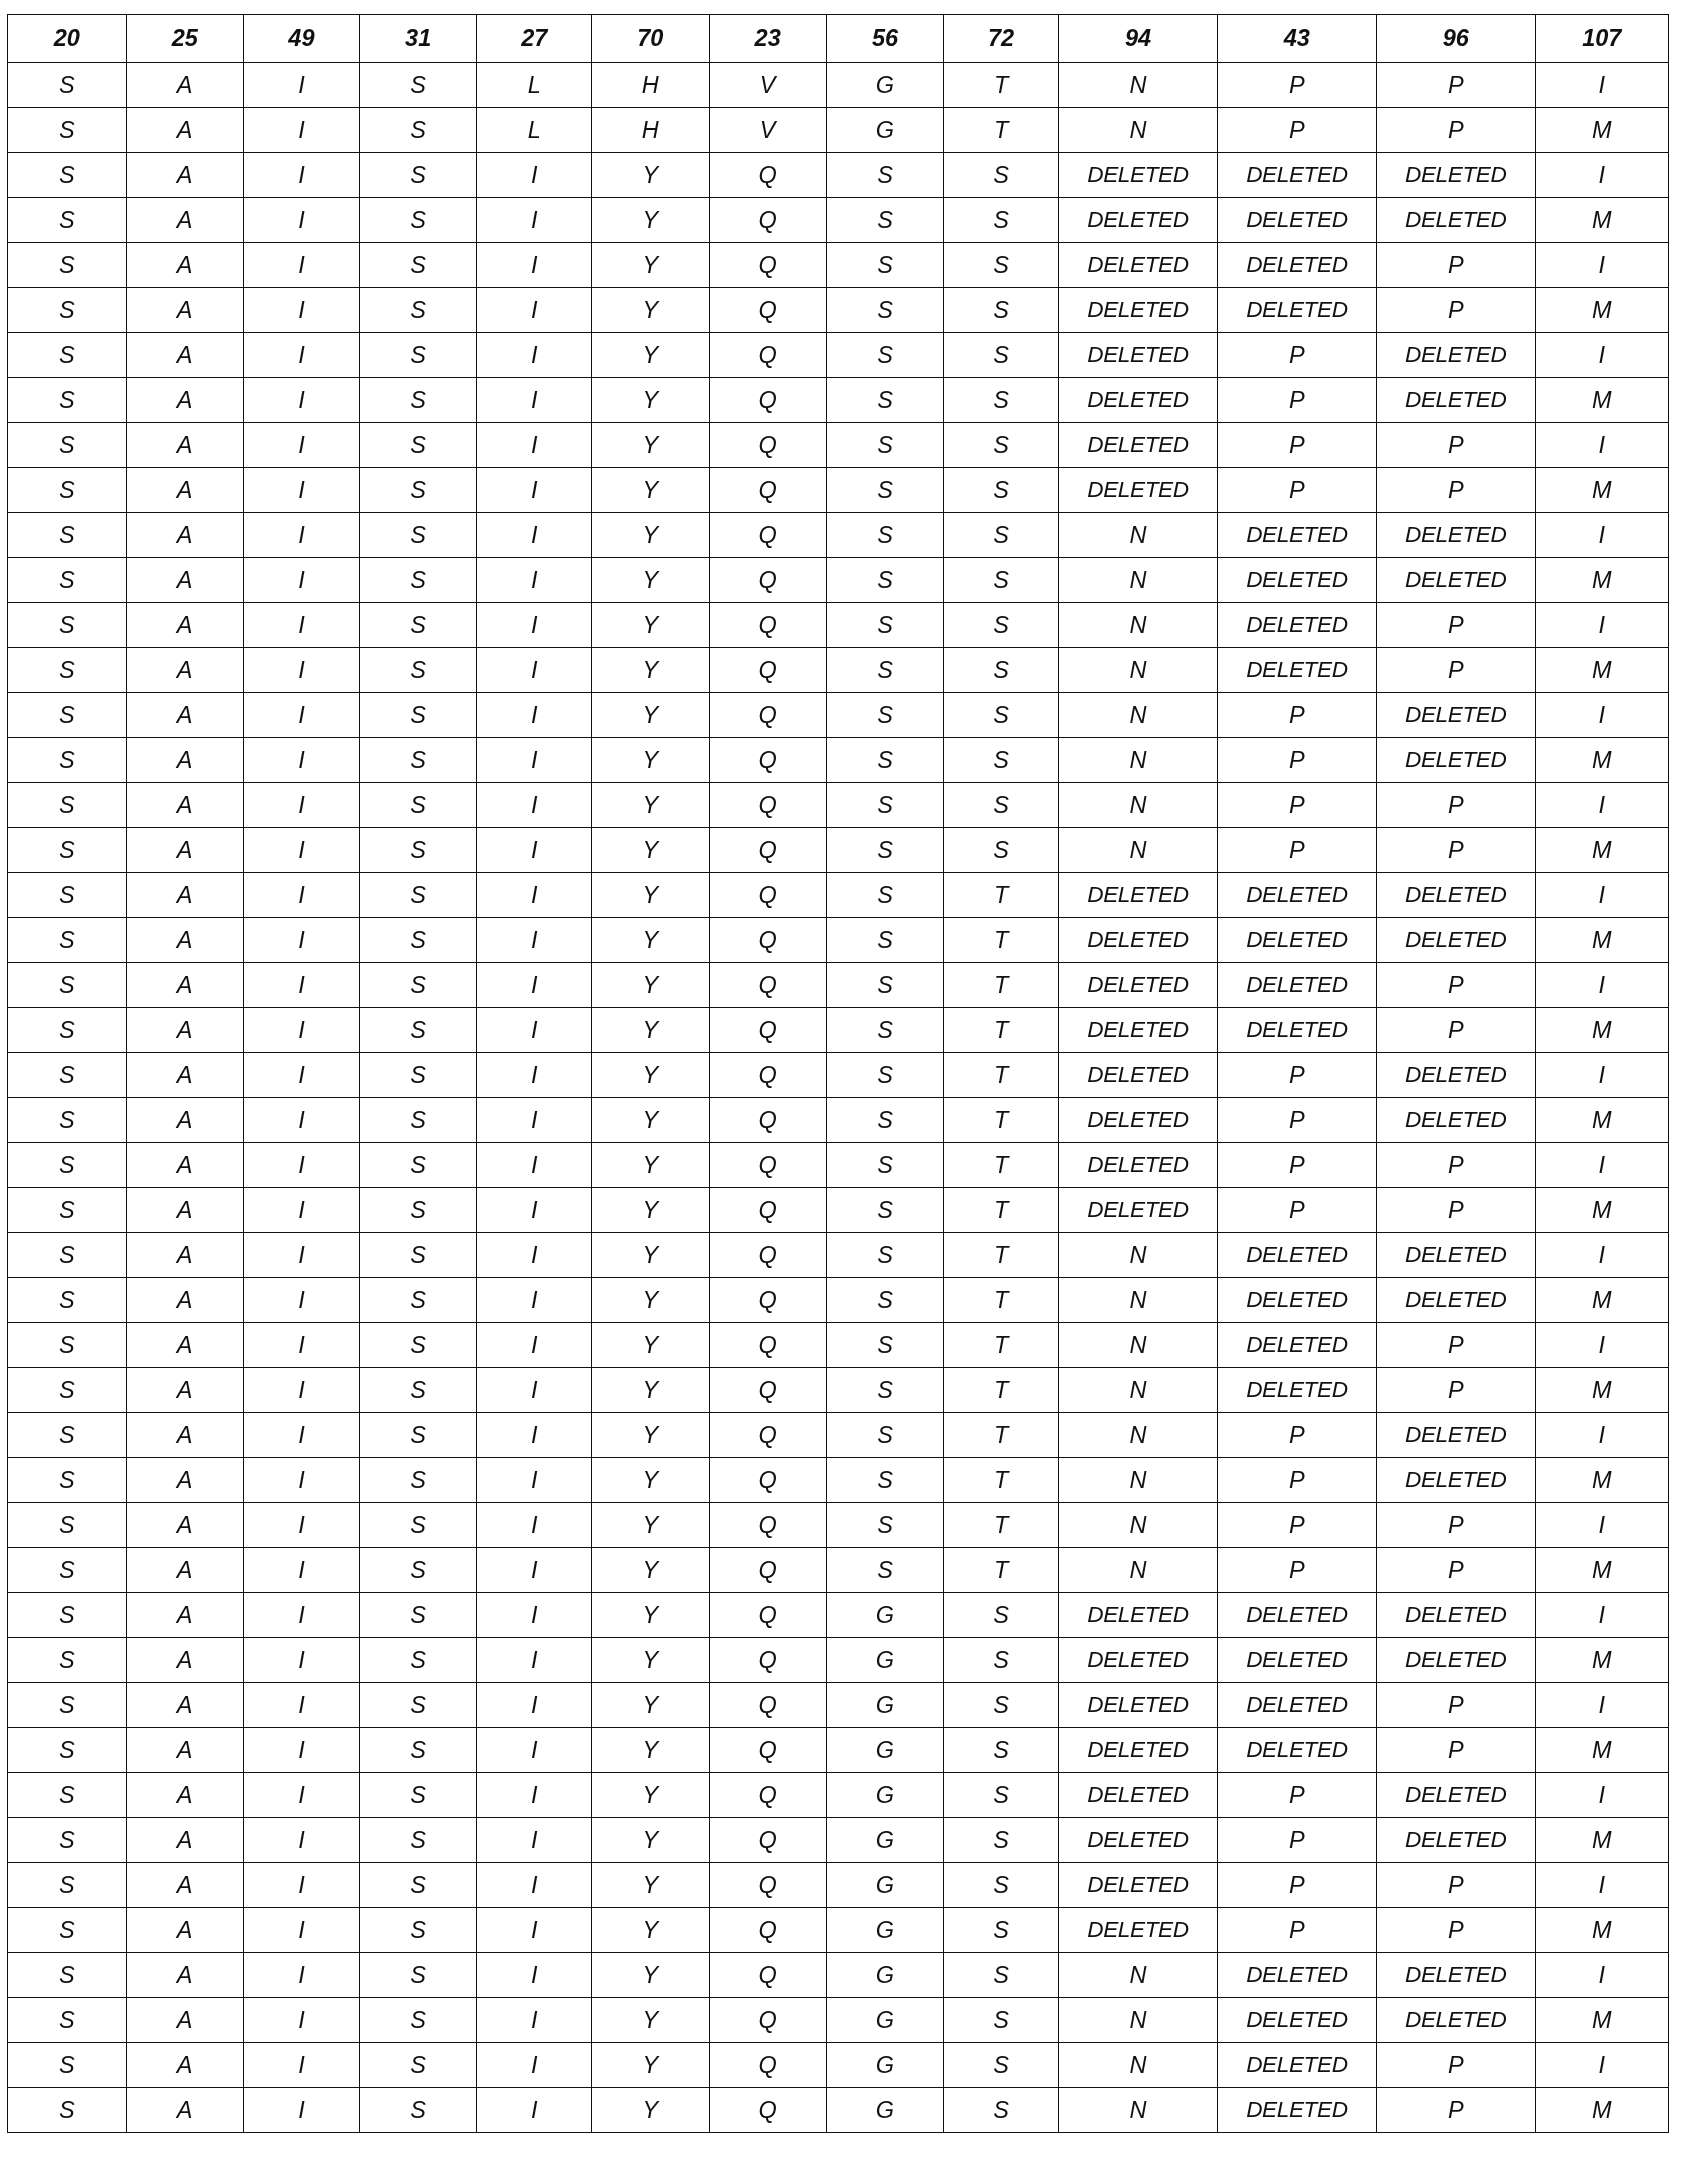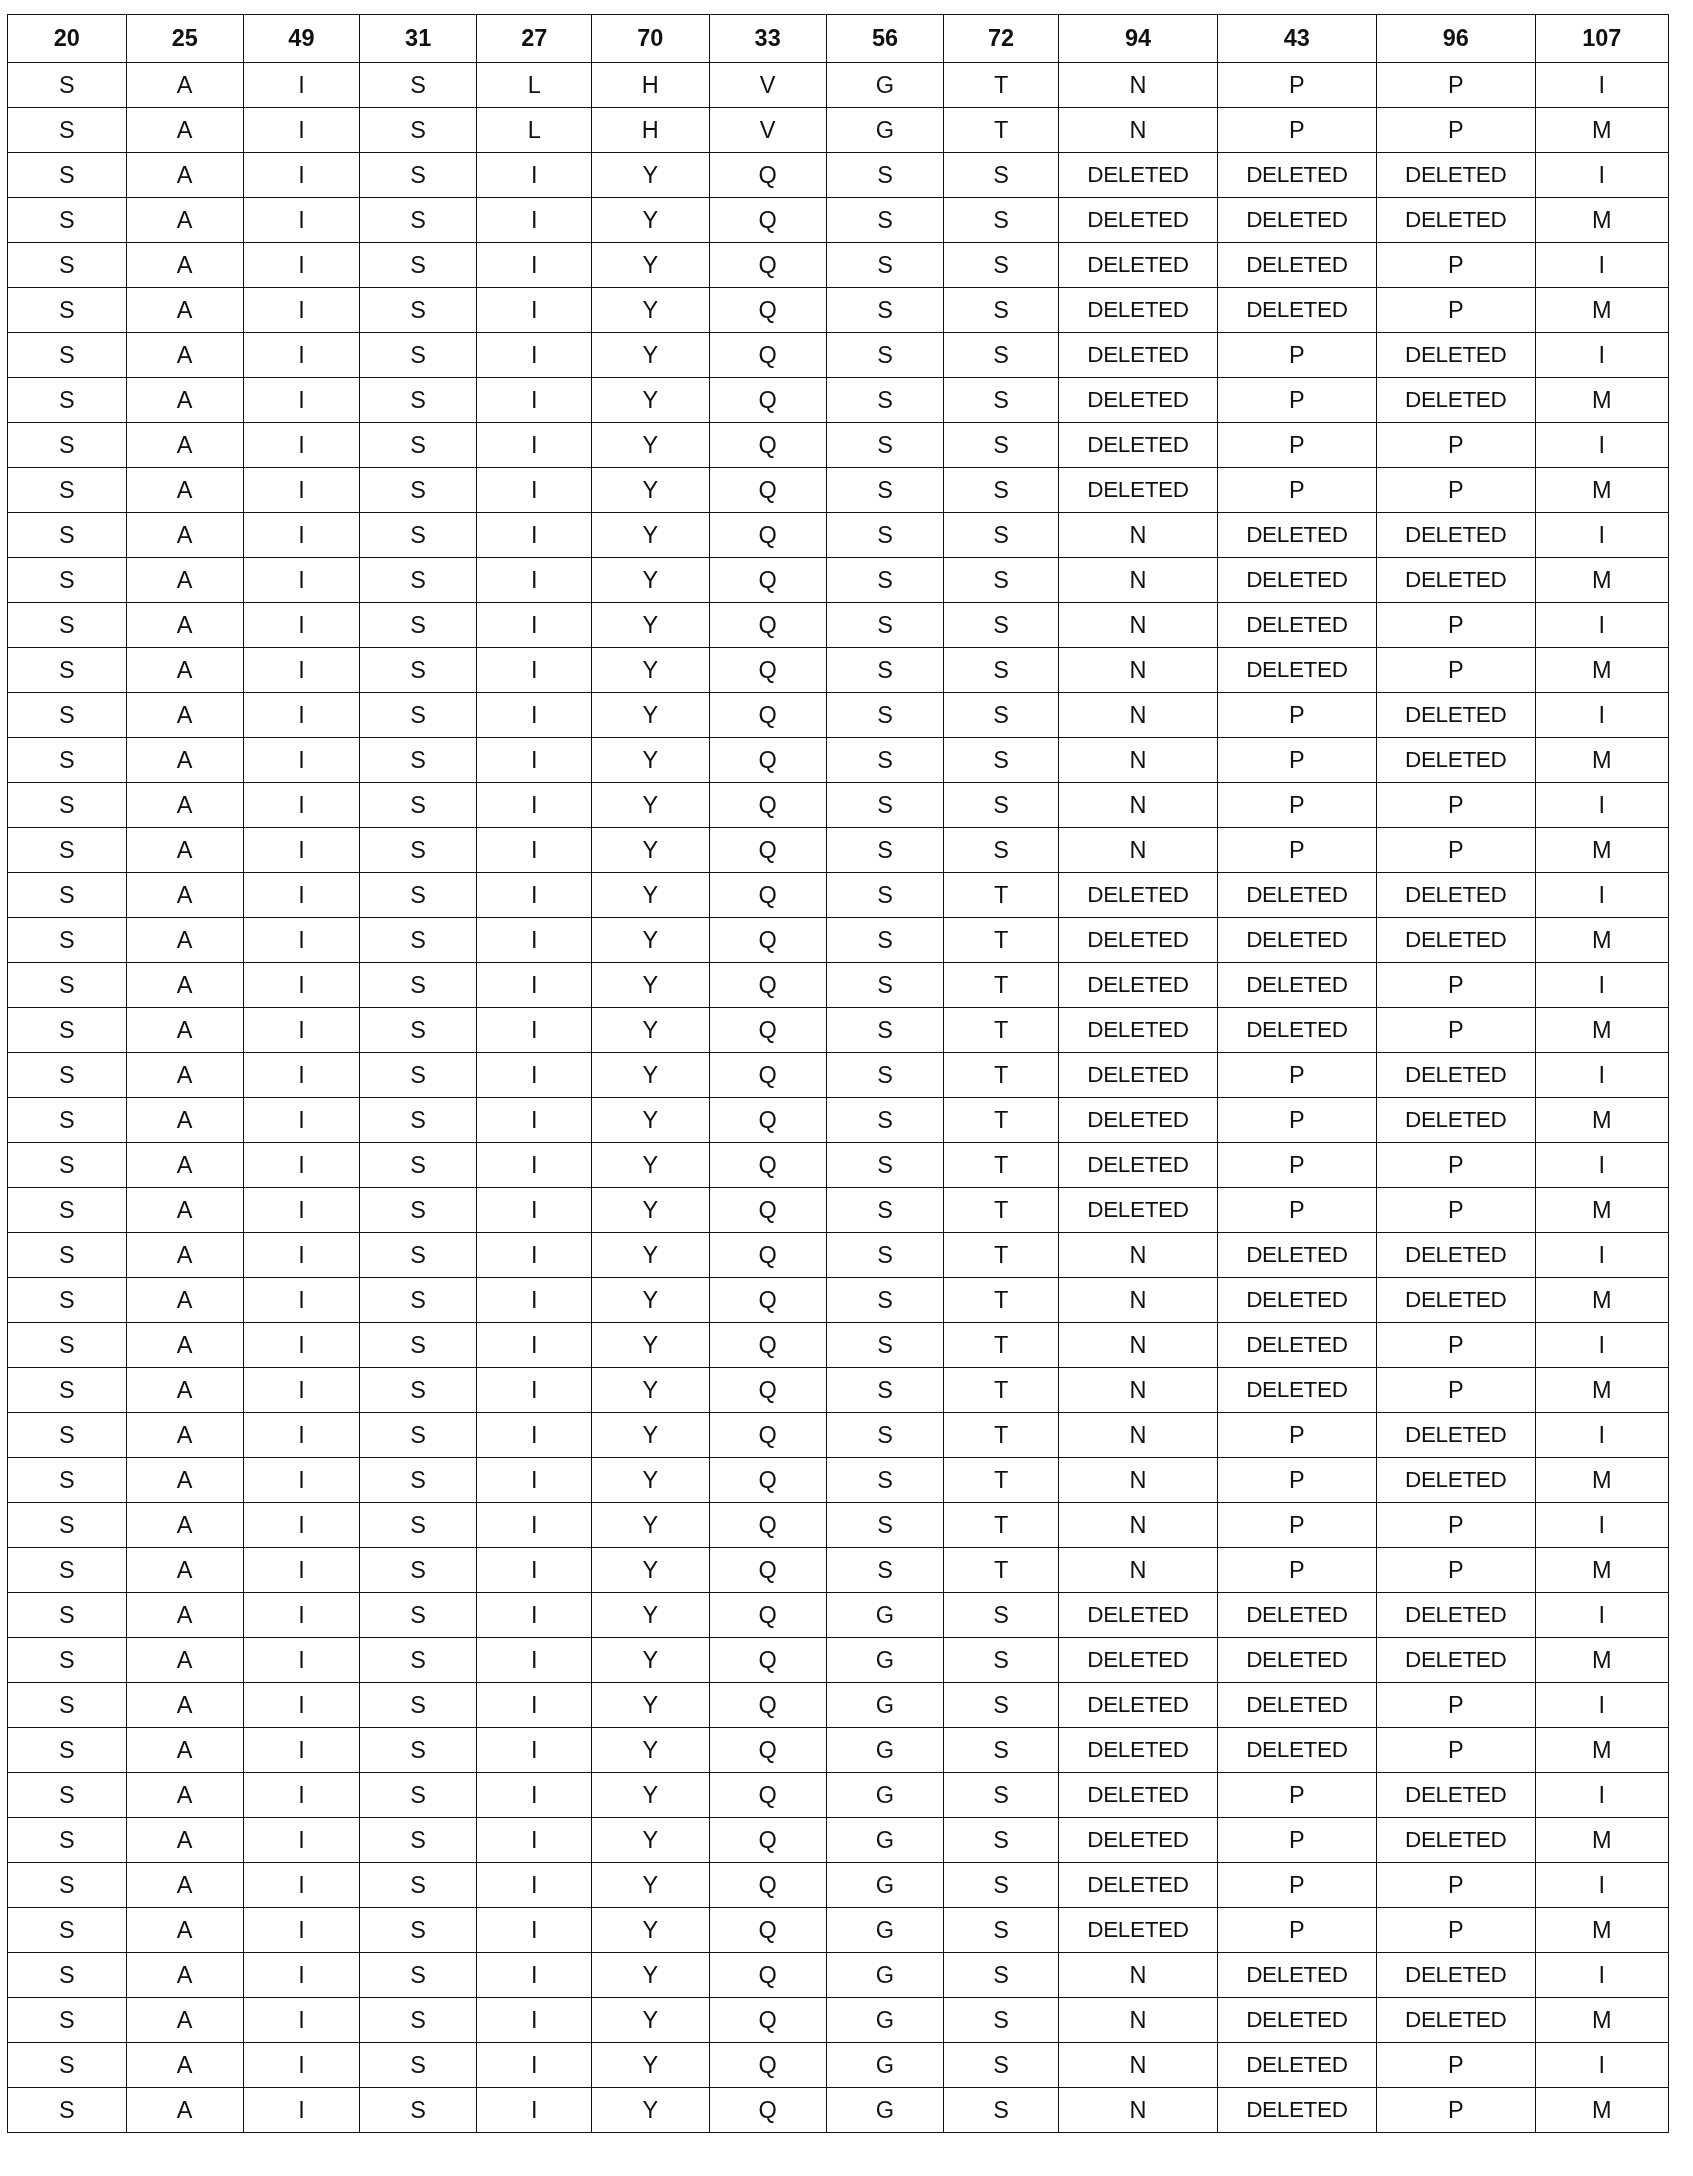--- a/index.html
+++ b/index.html
@@ -1,17 +1,17 @@
 <!DOCTYPE html>
 <html style="font-size:14px"><head>
 <meta charset="utf-8">
 <style>
   html, body { margin: 0; padding: 0; background: #ffffff; }
   body { width: 1694px; height: 2176px; position: relative; font-family: "Liberation Sans", sans-serif; color: #111; }
-  .wrap { position: absolute; left: 7px; top: 14px; width: 1662px; }
+  .wrap { position: absolute; left: 7px; top: 14px; width: 1662px; font-style: italic; }
   table { border-collapse: collapse; width: 100%; table-layout: fixed; }
   th, td { border: 1.7px solid #111; text-align: center; padding: 0; overflow: hidden; white-space: nowrap; }
   th { height: 47px; font-size: 23.5px; font-weight: bold; }
   td { height: 44px; font-size: 23.5px; }
   td.del { font-size: 22.6px; letter-spacing: -0.4px; }
 </style>
 </head>
 <body>
 
 <div class="wrap">
@@ -32,21 +32,21 @@
         <col style="width: 109px;">
       </colgroup>
     <thead>
       <tr id="header-row">
           <th>20</th>
           <th>25</th>
           <th>49</th>
           <th>31</th>
           <th>27</th>
           <th>70</th>
-          <th>33</th>
+          <th>23</th>
           <th>56</th>
           <th>72</th>
           <th>94</th>
           <th>43</th>
           <th>96</th>
           <th>107</th>
         </tr>
     </thead>
     <tbody id="table-body">
         <tr>

